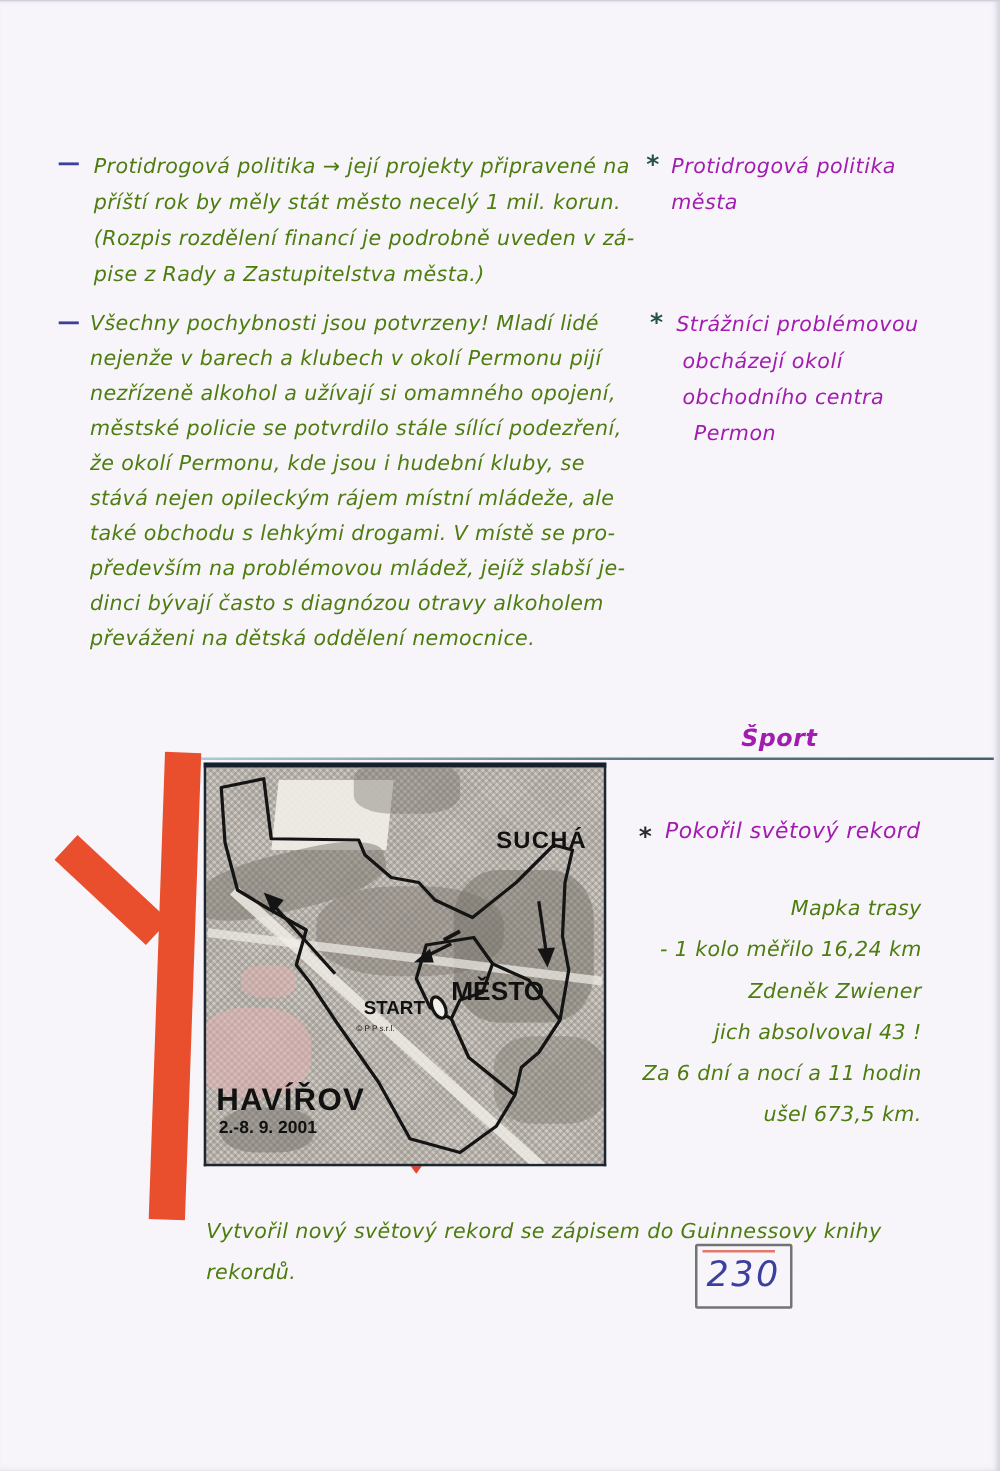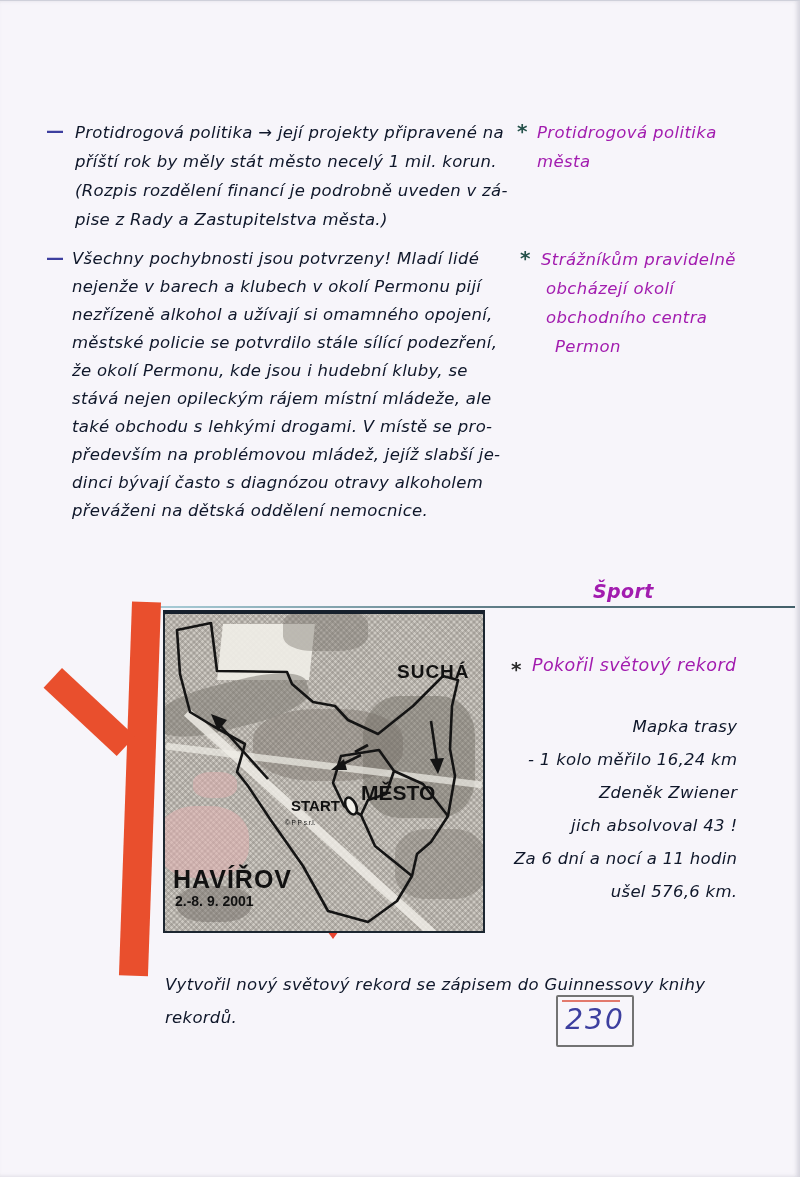--- a/index.html
+++ b/index.html
@@ -1,20 +1,20 @@
 <!DOCTYPE html>
 <html><head>
 <meta charset="utf-8">
 <style>
   html,body{margin:0;padding:0;}
   body{width:800px;height:1177px;background:#e9e9ee;font-family:"DejaVu Sans",sans-serif;}
   .page{position:relative;width:800px;height:1177px;background:#f7f5fa;overflow:hidden;
         box-shadow:inset 0 1px 0 #cfd0da, inset -3px 0 4px rgba(150,150,165,.35);}
   
-  .ink-blue{color:#0f172a;font-style:italic;font-size:16.5px;letter-spacing:.3px;white-space:nowrap;}
+  .ink-blue{color:#4d7c0f;font-style:italic;font-size:16.5px;letter-spacing:.3px;white-space:nowrap;}
   .ink-red{color:#a21caf;font-style:italic;letter-spacing:.4px;white-space:nowrap;}
   .asterisk{position:absolute;color:#25514a;font-size:20px;font-weight:bold;font-style:normal;}
   .bullet{position:absolute;color:#3d3f9f;font-size:18px;font-weight:bold;}
   .para{position:absolute;}
   .para .line{height:29px;line-height:29px;}
   .para2 .line{height:28px;line-height:28px;}
   .annot{position:absolute;font-size:16.5px;}
   .annot .line{height:29px;line-height:29px;}
   
   .sport-heading{position:absolute;left:593px;top:580px;font-size:19px;font-weight:bold;}
@@ -83,21 +83,21 @@
     <div class="line">že okolí Permonu, kde jsou i hudební kluby, se</div>
     <div class="line">stává nejen opileckým rájem místní mládeže, ale</div>
     <div class="line">také obchodu s lehkými drogami. V místě se pro-</div>
     <div class="line">především na problémovou mládež, jejíž slabší je-</div>
     <div class="line">dinci bývají často s diagnózou otravy alkoholem</div>
     <div class="line">převáženi na dětská oddělení nemocnice.</div>
   </div>
 
   <span class="asterisk" style="left:520px;top:246px;">*</span>
   <div class="annot ink-red" style="left:541px;top:245px;">
-    <div class="line">Strážníkům pravidelně</div>
+    <div class="line">Strážníci problémovou</div>
     <div class="line ind-c">obcházejí okolí</div>
     <div class="line ind-c">obchodního centra</div>
     <div class="line" style="margin-left:14px;">Permon</div>
   </div>
 
   <div class="sport-heading ink-red">Šport</div>
   <div class="sport-rule"></div>
 
   <div class="red-bar"></div>
   <div class="red-branch"></div>
@@ -145,21 +145,21 @@
 
   <span class="asterisk sport-star">*</span>
   <div class="sport-annot ink-red">Pokořil světový rekord</div>
 
   <div class="caption ink-blue">
     <div class="line">Mapka trasy</div>
     <div class="line ind-a">- 1 kolo měřilo 16,24 km</div>
     <div class="line">Zdeněk Zwiener</div>
     <div class="line ind-b">jich absolvoval 43 !</div>
     <div class="line">Za 6 dní a nocí a 11 hodin</div>
-    <div class="line ind-c">ušel 576,6 km.</div>
+    <div class="line ind-c">ušel 673,5 km.</div>
   </div>
 
   <div class="bottom-text ink-blue">
     <div class="line">Vytvořil nový světový rekord se zápisem do Guinnessovy knihy</div>
     <div class="line">rekordů.</div>
   </div>
 
   <div class="page-box">
     <div class="tick"></div>
     <div class="page-num">230</div>

